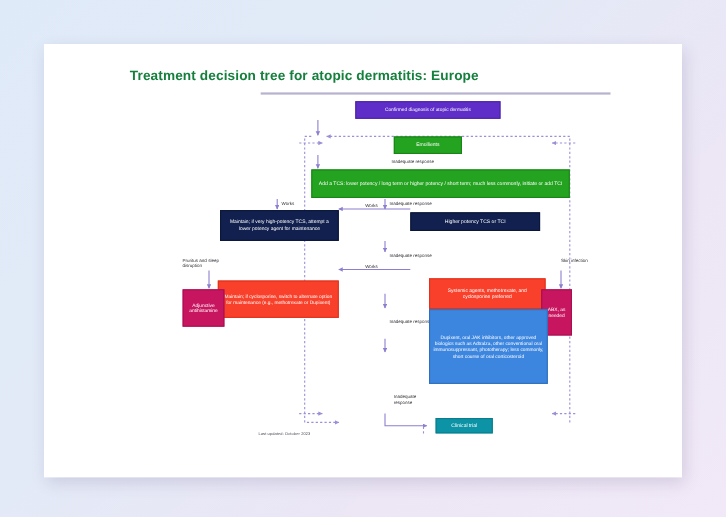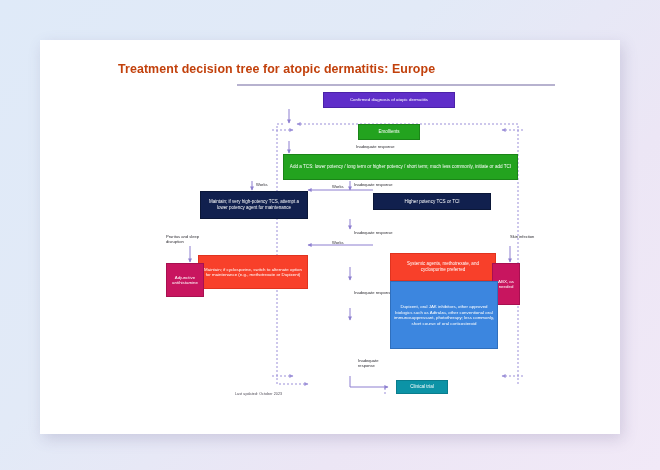--- a/index.html
+++ b/index.html
@@ -9,21 +9,21 @@
     background:linear-gradient(135deg,#dfeaf8 0%,#e2eaf7 38%,#ece6f5 70%,#f1e9f7 100%);
   }
   .page-wrap{position:relative;width:660px;height:470px;}
   .card{
     position:absolute;left:40px;top:40px;width:580px;height:394px;
     background:#ffffff;
     box-shadow:3px 5px 14px rgba(90,80,130,.20);
   }
   .title{
     position:absolute;left:78px;top:22px;
-    font-size:12.4px;font-weight:bold;color:#c2410c;letter-spacing:.1px;
+    font-size:12.4px;font-weight:bold;color:#15803d;letter-spacing:.1px;
   }
   .title-rule{
     position:absolute;left:197px;top:44px;width:318px;height:2px;
     background:#b7b2cf;
   }
   .footer{
     position:absolute;left:195px;top:352px;
     font-size:3.6px;color:#4a4652;letter-spacing:.1px;
   }
   .chart{position:absolute;left:0;top:0;width:580px;height:394px;}

